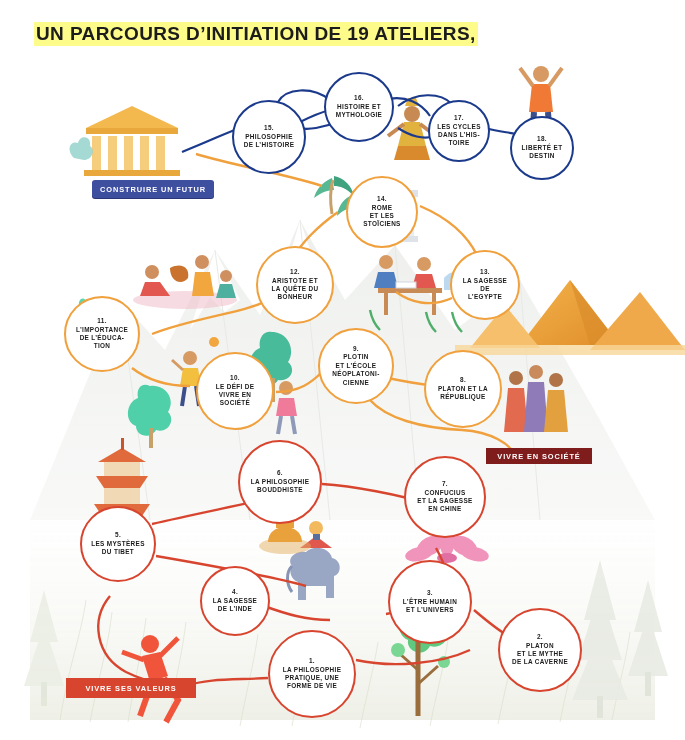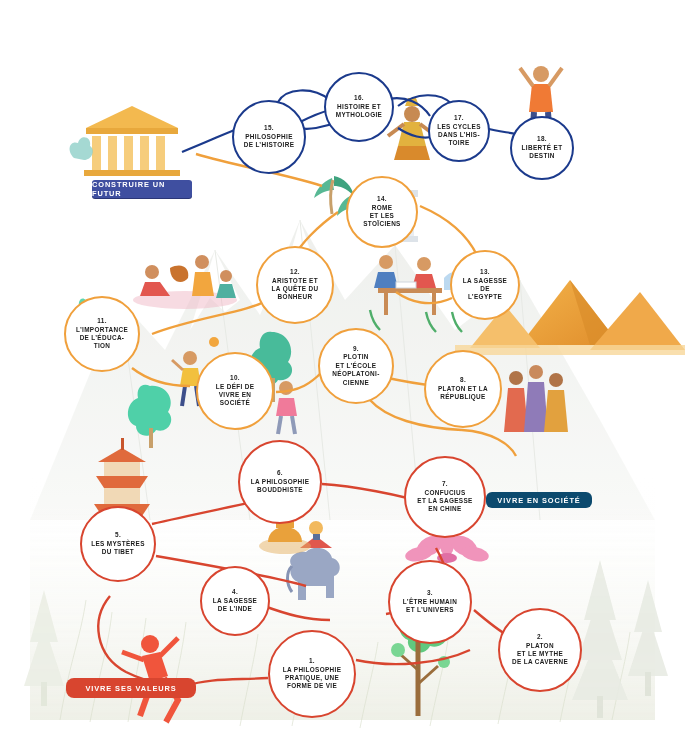--- a/index.html
+++ b/index.html
@@ -77,36 +77,35 @@
     font-weight: bold;
     letter-spacing: 0.9px;
     box-sizing: border-box;
   }
   .banner-blue {
     background: #3f4fa0;
     border-radius: 3px;
     box-shadow: 0 1px 0 #2b3677;
   }
   .banner-green {
-    background: #0c4a6e;
-    border-radius: 6px;
-    margin-top: 44px;
+    background: #7f1d1d;
+    border-radius: 0;
   }
   .banner-red {
     background: #d8452f;
-    border-radius: 8px;
+    border-radius: 0;
   }
 </style>
 </head>
 <body>
 
 <div id="page">
 
   <div id="title-block">
-    <br>
+    <div class="title-line">UN  PARCOURS D’INITIATION DE 19 ATELIERS,</div><br>
   </div>
 
   <svg id="scene" viewBox="0 0 685 740">
     <defs>
       <linearGradient id="mountGrad" x1="0" y1="0" x2="0" y2="1">
         <stop offset="0%" stop-color="#e9ebe7"></stop>
         <stop offset="100%" stop-color="#f7f8f6"></stop>
       </linearGradient>
       <linearGradient id="pyrGrad" x1="0" y1="0" x2="1" y2="1">
         <stop offset="0%" stop-color="#f3b24a"></stop>
@@ -364,21 +363,21 @@
       <path d="M264 606 C286 614 306 620 330 620"></path>
       <path d="M386 614 C410 610 430 604 446 596"></path>
       <path d="M474 610 C488 622 500 632 512 638"></path>
       <path d="M356 660 C392 668 440 664 470 650"></path>
       <path d="M268 678 C236 680 208 678 186 686"></path>
       <path d="M110 596 C90 620 96 656 126 672 C150 684 176 686 186 686"></path>
       <path d="M436 548 C446 566 452 584 450 600"></path>
     </g>
   </svg>
 
-  <div class="banner banner-blue" style="left:92px; top:180px; width:100px; height:18px;">CONSTRUIRE UN FUTUR</div>
+  <div class="banner banner-blue" style="left:92px; top:180px; width:122px; height:18px;">CONSTRUIRE UN FUTUR</div>
 
   <div class="banner banner-green" style="left:486px; top:448px; width:106px; height:16px;">VIVRE EN SOCIÉTÉ</div>
 
   <div class="banner banner-red" style="left:66px; top:678px; width:130px; height:20px;">VIVRE SES VALEURS</div>
 
   <div class="node blue" style="left:232px; top:100px; width:74px; height:74px;">
     <span class="node-text">15.
 PHILOSOPHIE
 DE L’HISTOIRE</span>
   </div>

